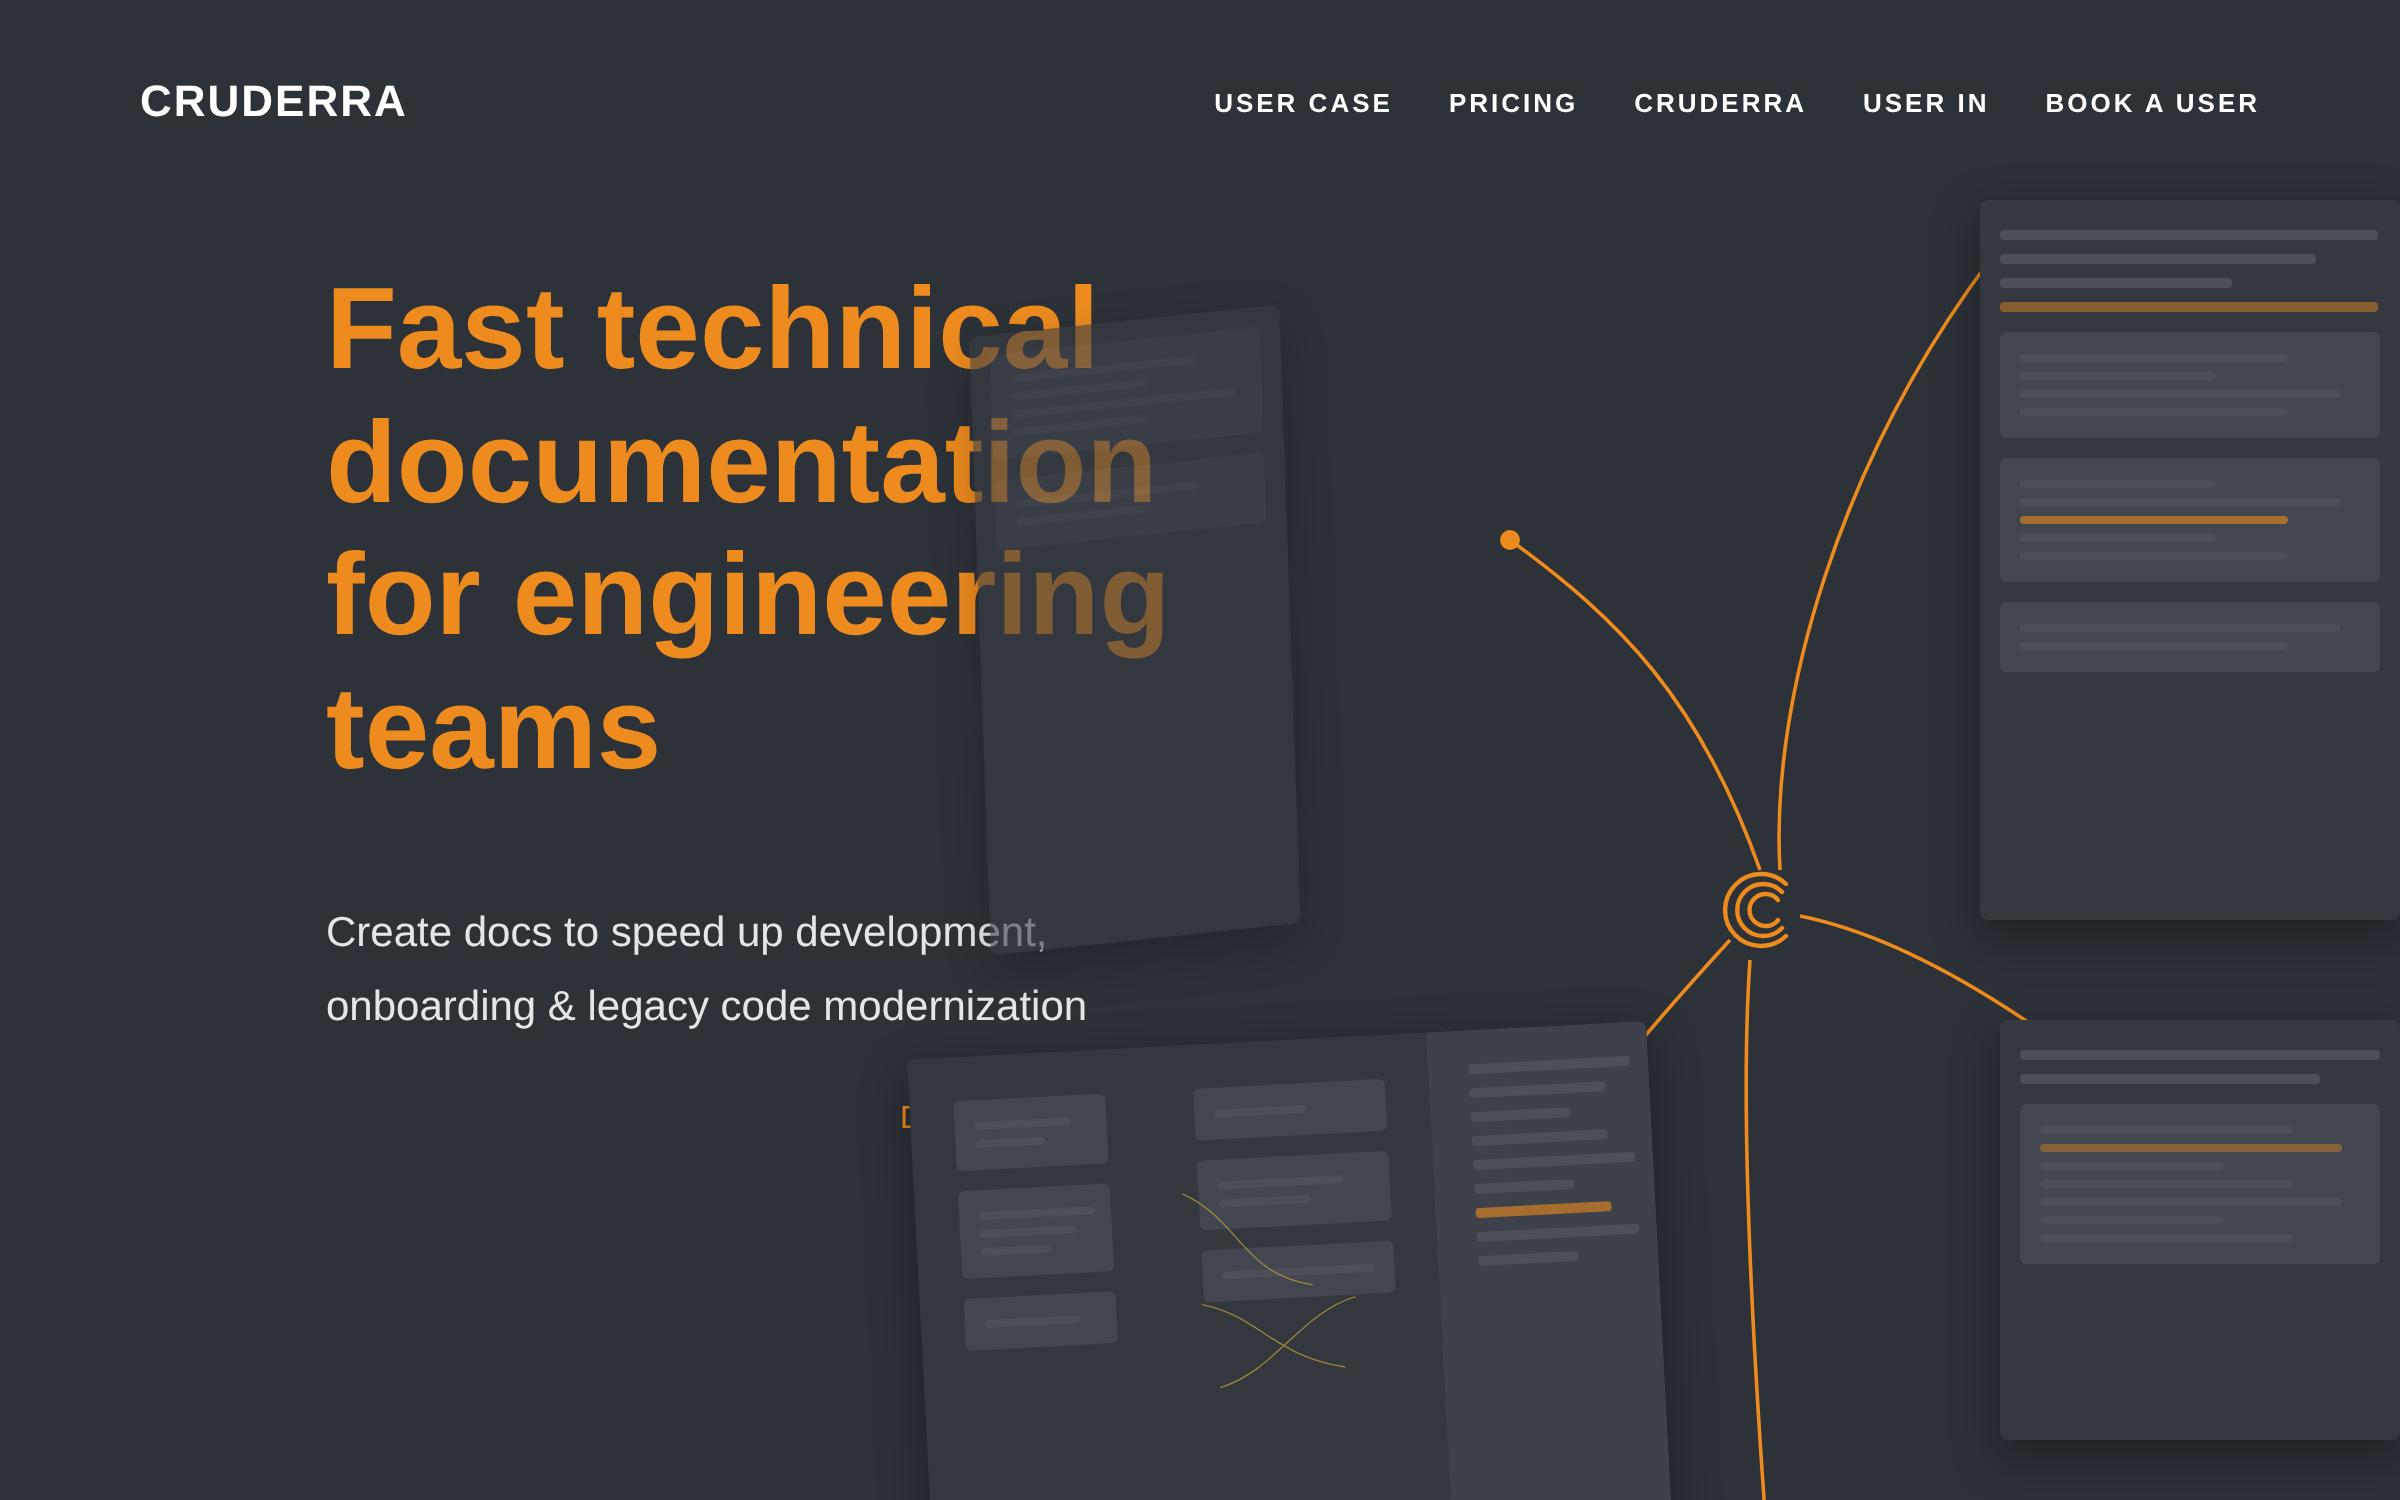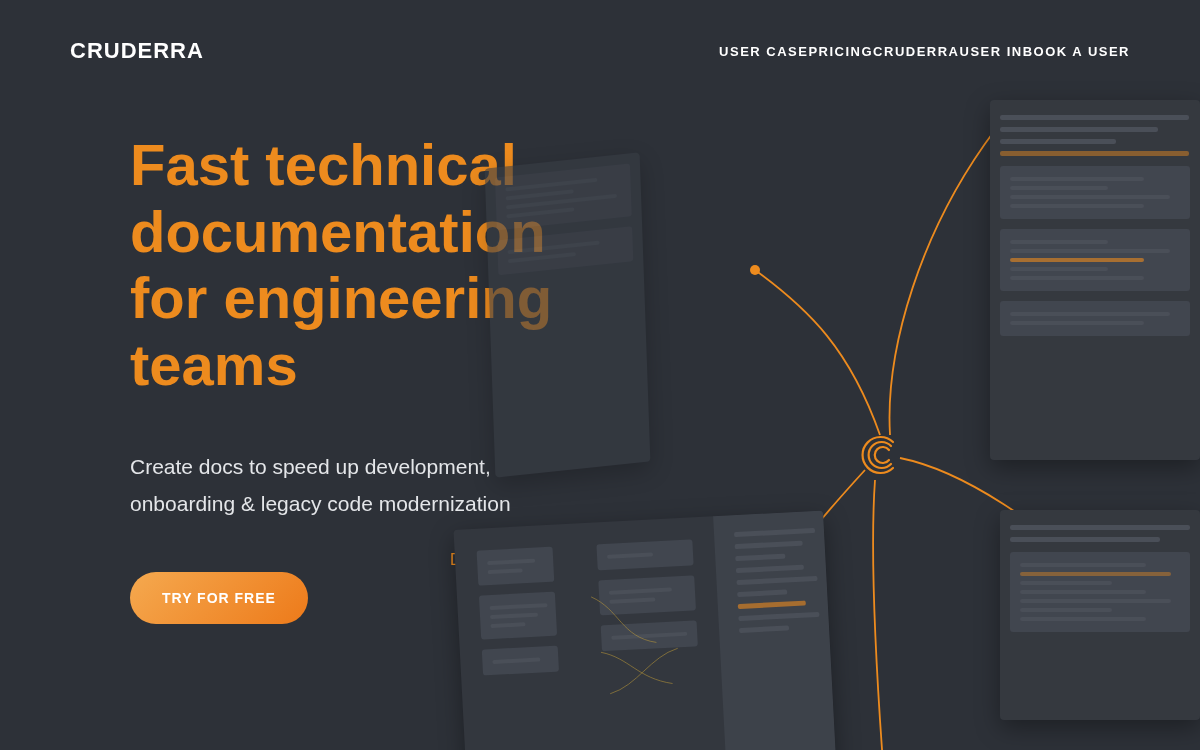--- a/index.html
+++ b/index.html
@@ -19,31 +19,33 @@
   padding: 38px 70px;
 }
 .logo {
   font-size: 22px;
   font-weight: 800;
   letter-spacing: 1px;
   color: #fff;
 }
 .nav {
   display: flex;
+  gap: 28px;
 }
 .nav-item {
   font-size: 13px;
   font-weight: 700;
   letter-spacing: 1.5px;
   color: #fff;
   cursor: pointer;
 }
 .hero {
   padding: 30px 0 0 130px;
   max-width: 600px;
+  margin-left: 33px;
 }
 .hero-title {
   font-size: 58px;
   font-weight: 800;
   line-height: 1.15;
   color: #ed8b1e;
   margin-bottom: 50px;
 }
 .hero-sub {
   font-size: 21px;
@@ -125,21 +127,20 @@
     <span class="nav-item">PRICING</span>
     <span class="nav-item">CRUDERRA</span>
     <span class="nav-item">USER IN</span>
     <span class="nav-item">BOOK A USER</span>
   </nav>
 </div>
 
 <div class="hero">
   <h1 class="hero-title">Fast technical documentation for engineering teams</h1>
   <p class="hero-sub">Create docs to speed up development, onboarding &amp; legacy code modernization</p>
-  <button class="cta-btn">TRY FOR FREE</button>
 </div>
 
 <div class="illustration">
   <span class="dfc-label">DFC</span>
 
   <svg class="curves" viewBox="0 0 680 660">
     <g stroke="#ed8b1e" stroke-width="1.8" fill="none">
       <path d="M 360 345 C 330 260, 290 220, 235 180"></path>
       <path d="M 370 345 C 365 260, 400 140, 475 40"></path>
       <path d="M 380 368 C 440 380, 520 430, 600 510"></path>

